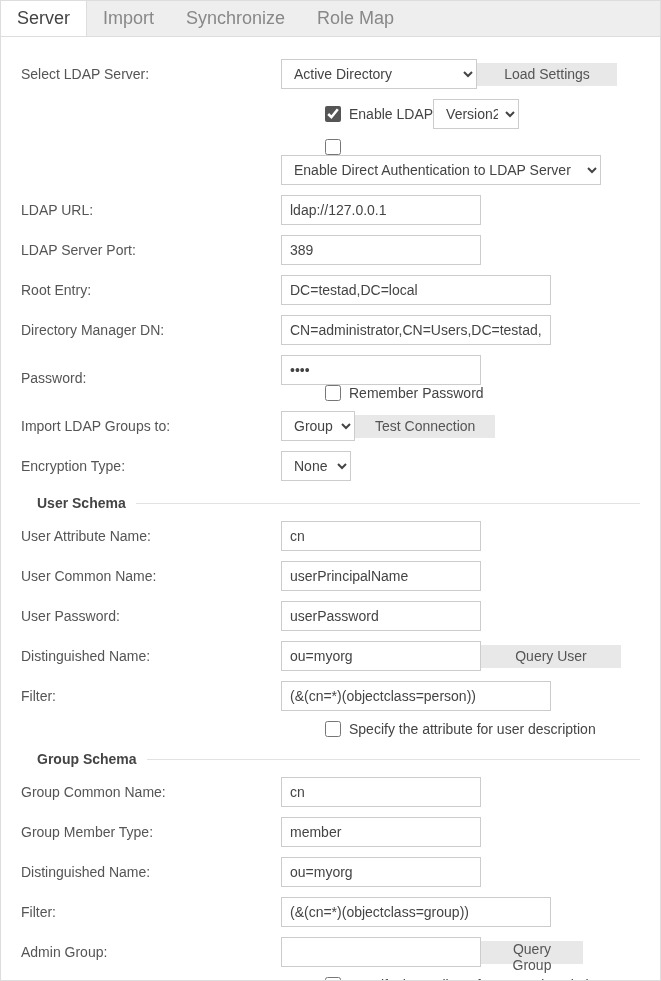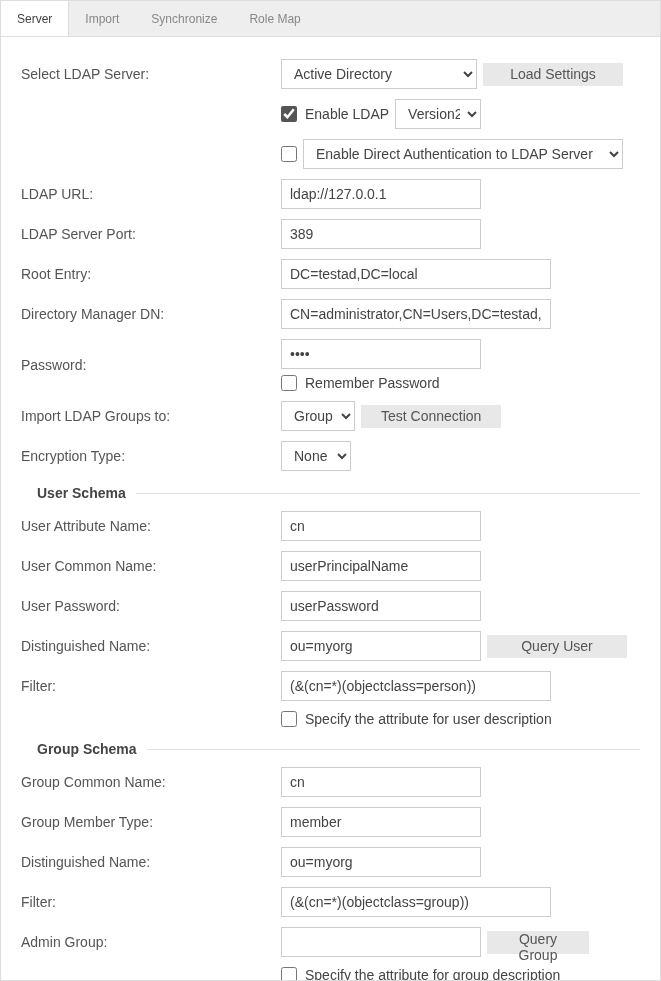--- a/index.html
+++ b/index.html
@@ -23,21 +23,21 @@
     border-bottom: 1px solid #ddd;
     height: 36px;
     align-items: stretch;
   }
   .tab {
     padding: 0 16px;
     display: flex;
     align-items: center;
     color: #888;
     cursor: pointer;
-    font-size: 12px;
+    font-size: 18px;
   }
   .tab.active {
     background: #fff;
     color: #444;
     border-right: 1px solid #ddd;
   }
   .body {
     padding: 22px 20px 8px 20px;
   }
   .row {
@@ -47,21 +47,21 @@
   }
   .label-col {
     width: 260px;
     flex: 0 0 260px;
     color: #555;
   }
   .ctrl-col {
     flex: 1;
     display: flex;
     align-items: center;
-    gap: 6px;
+    gap: 0;
     flex-wrap: wrap;
   }
   select, input[type="text"], input[type="password"] {
     height: 30px;
     border: 1px solid #ccc;
     padding: 0 8px;
     font-family: inherit;
     font-size: 14px;
     color: #444;
     background: #fff;
@@ -83,20 +83,21 @@
   input[type="checkbox"] {
     width: 16px;
     height: 16px;
     margin: 0;
     accent-color: #555;
   }
   .chk-wrap {
     display: flex;
     align-items: center;
     gap: 8px;
+    margin-left: 44px;
   }
   .section-hr {
     display: flex;
     align-items: center;
     margin: 14px 0 10px 16px;
     gap: 10px;
   }
   .section-hr .title {
     font-weight: 600;
     color: #444;

